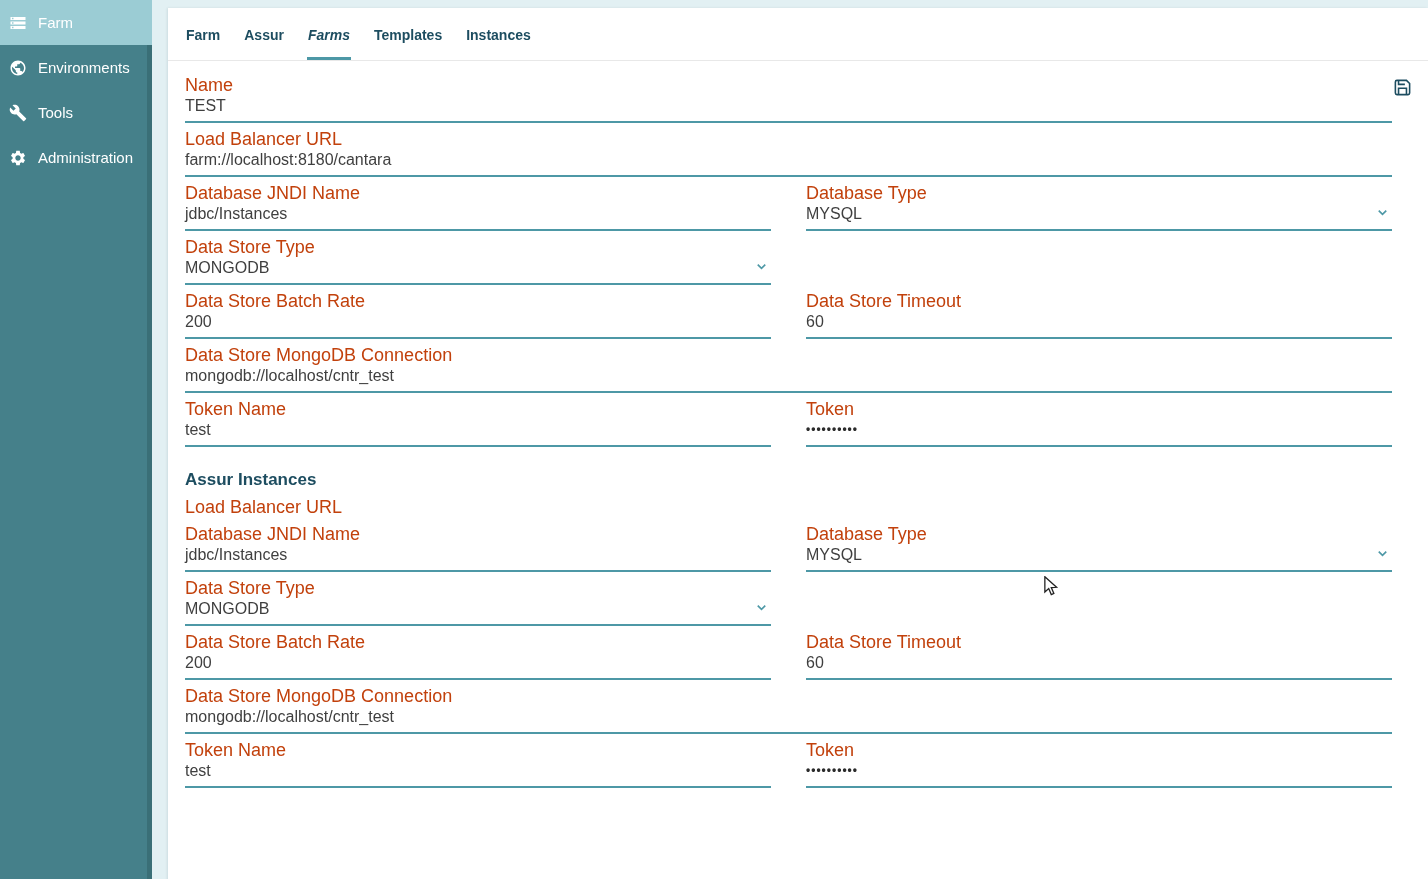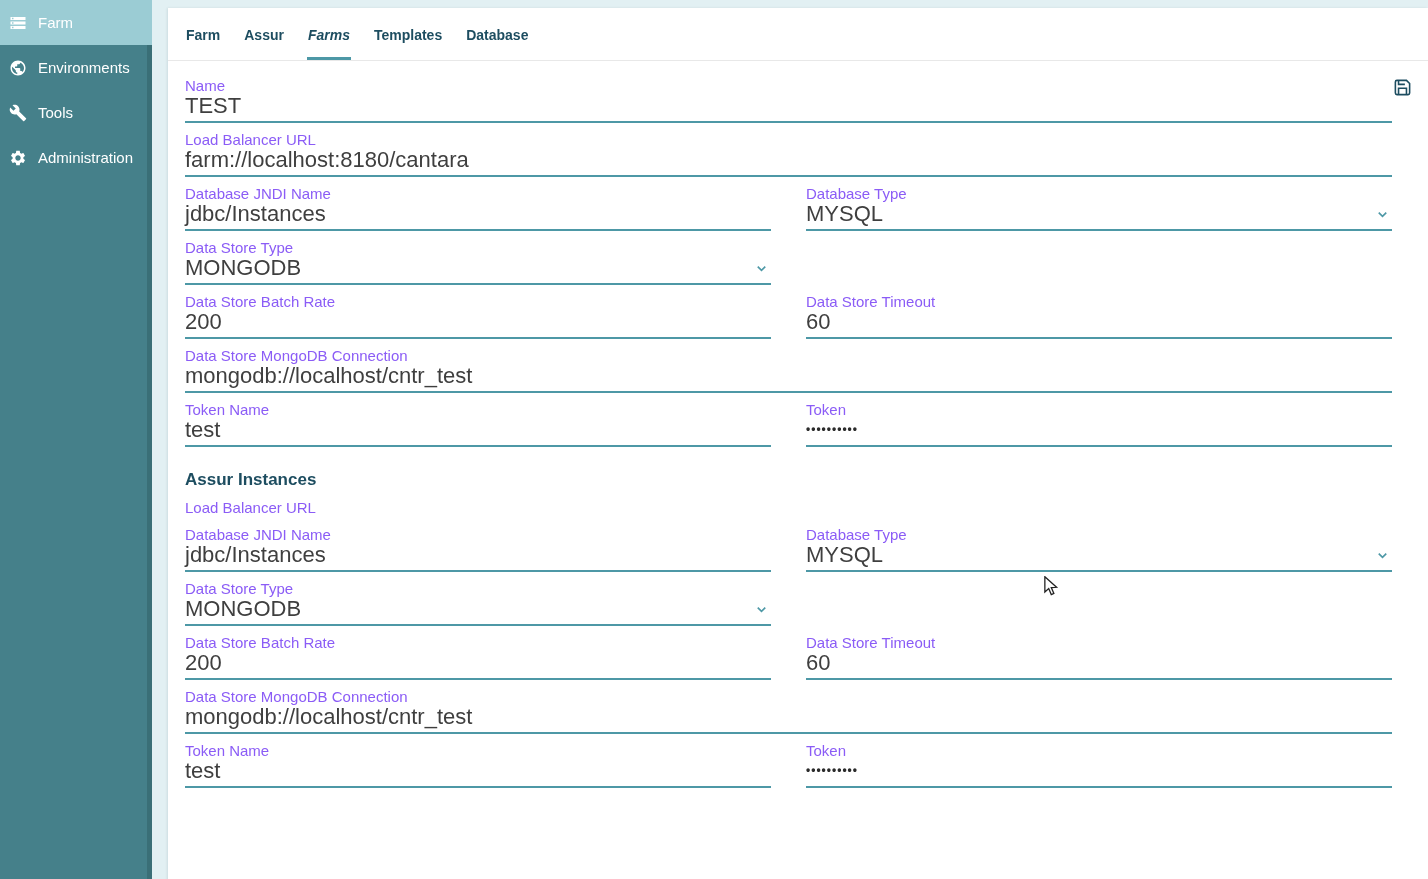--- a/index.html
+++ b/index.html
@@ -88,27 +88,27 @@
 
   .grid {
     display: grid;
     grid-template-columns: 1fr 1fr;
     column-gap: 35px;
   }
   .full { grid-column: 1 / -1; }
 
   .field { margin-top: 9px; }
   .flabel {
-    font-size: 15px;
-    color: #8b5cf6;
+    font-size: 18px;
+    color: #c2410c;
     line-height: 15px;
     margin-bottom: 3px;
   }
   .fvalue {
-    font-size: 22px;
+    font-size: 16px;
     color: #3F3F3F;
     line-height: 19px;
     padding-bottom: 6px;
     border-bottom: 2px solid #4D98A6;
     position: relative;
   }
   .fvalue.select { cursor: pointer; }
   .chev {
     position: absolute;
     right: 2px;
@@ -172,21 +172,21 @@
 </aside>
 
 <main class="main">
   <div class="card">
 
     <nav class="tabbar">
       <div class="tab">Farm</div>
       <div class="tab">Assur</div>
       <div class="tab active">Farms</div>
       <div class="tab">Templates</div>
-      <div class="tab">Database</div>
+      <div class="tab">Instances</div>
     </nav>
 
     <button class="save-btn">
       <span>
         <svg viewBox="0 0 24 24">
             <path d="M17 3H5a2 2 0 0 0-2 2v14a2 2 0 0 0 2 2h14a2 2 0 0 0 2-2V7l-4-4z"></path>
             <polyline points="17 21 17 13 7 13 7 21"></polyline>
             <polyline points="7 3 7 8 15 8"></polyline>
           </svg>
       </span>

